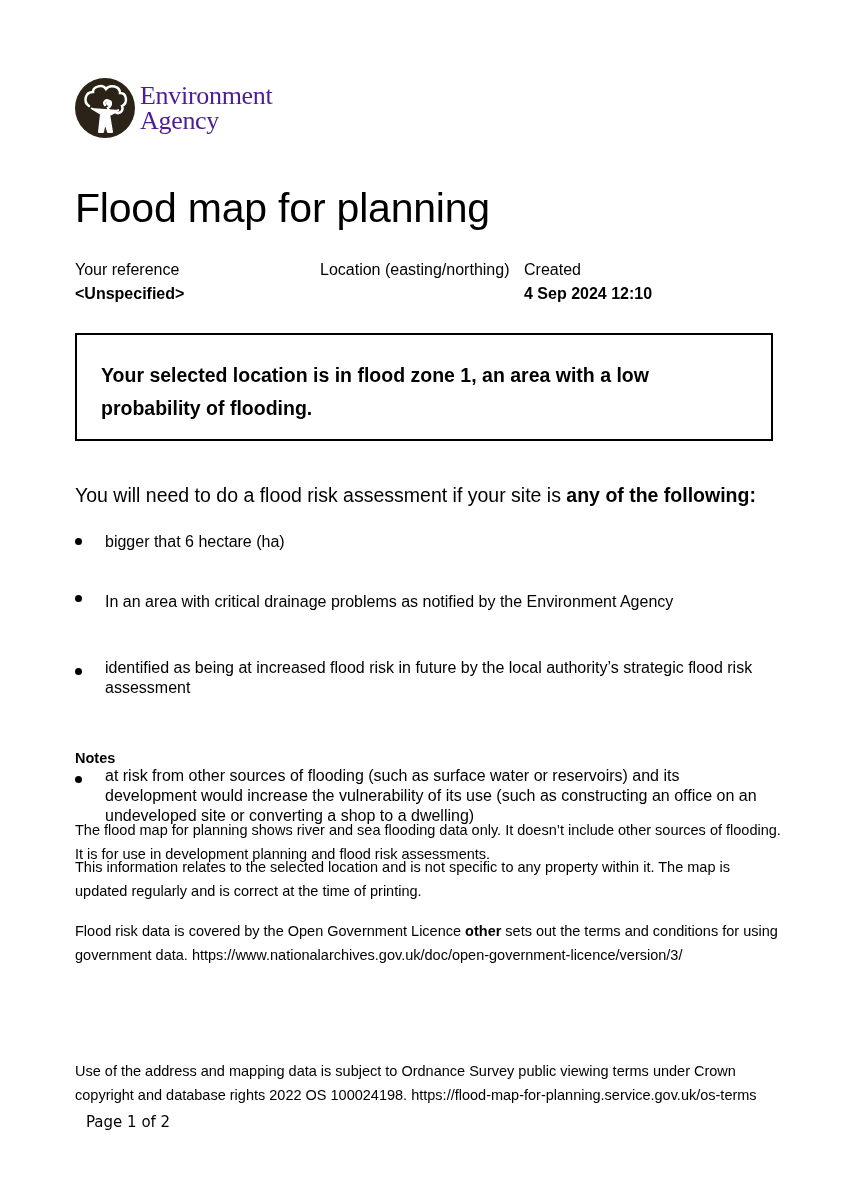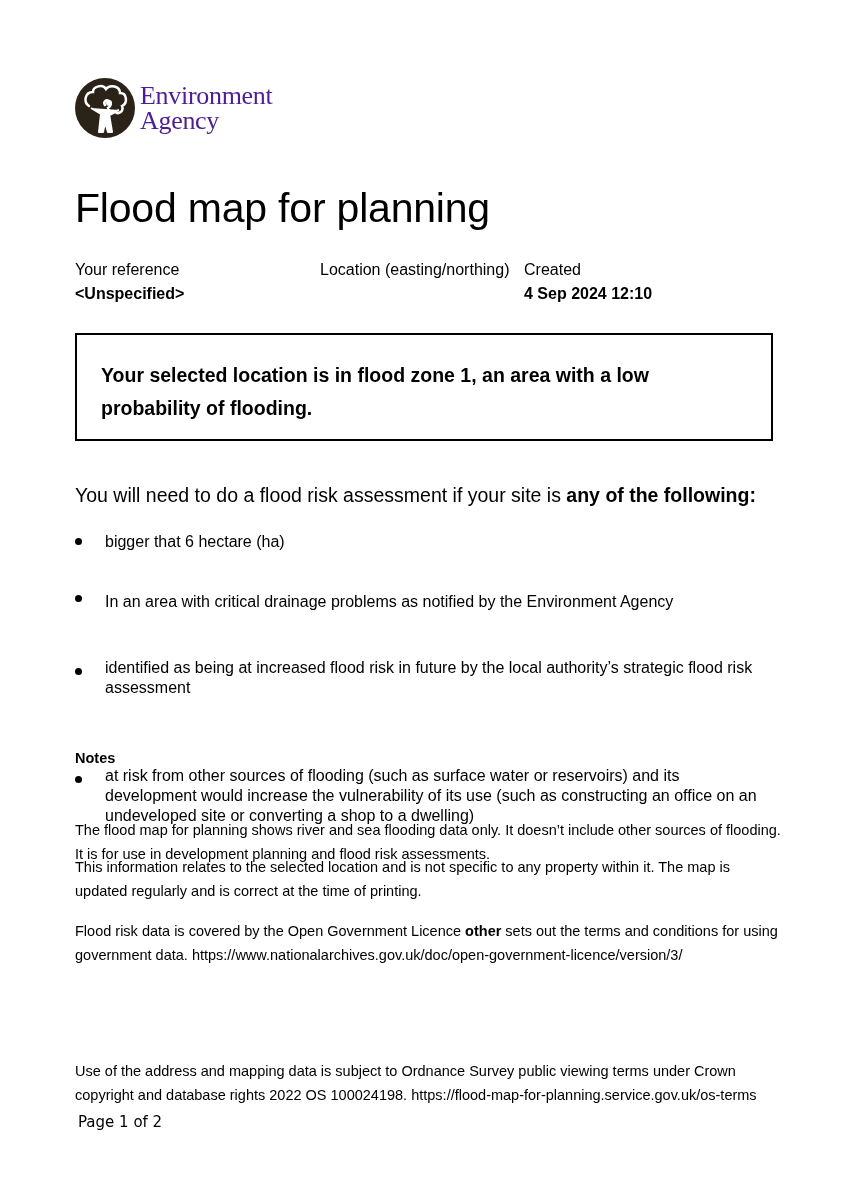--- a/index.html
+++ b/index.html
@@ -42,21 +42,21 @@
     .b4 { top: 154px; position: absolute; }
     .notes-head { position: absolute; left: 75px; top: 750px; font-size: 14.5px; font-weight: bold; }
     .note {
       position: absolute; left: 75px; width: 710px; font-size: 14.5px; line-height: 24px; margin: 0;
     }
     .n1 { top: 818px; }
     .n2 { top: 855px; }
     .n3 { top: 919px; }
     .n4 { top: 1011px; margin-top: 48px; }
     .page-num {
-      position: absolute; left: 78px; top: 1113px; font-family: "DejaVu Sans", sans-serif; font-size: 15px;
+      position: absolute; left: 86px; top: 1113px; font-family: "DejaVu Sans", sans-serif; font-size: 15px;
     }
   </style>
 </head>
 <body>
 
 <div class="logo">
   <svg class="logo-mark" viewBox="0 0 60 60">
     <circle cx="30" cy="30" r="30" fill="#2b2218"></circle>
     <path d="M14 28 C8 24 10 14 18 14 C18 8 28 6 31 11 C35 6 45 8 45 15 C52 15 53 25 47 28 C49 33 44 37 40 34 L36 36 L33 30 C36 28 37 25 34 23 C31 21 28 24 30 27" fill="none" stroke="#fff" stroke-width="2.5" stroke-linecap="round"></path>
     <circle cx="34" cy="25" r="3" fill="#fff"></circle>

